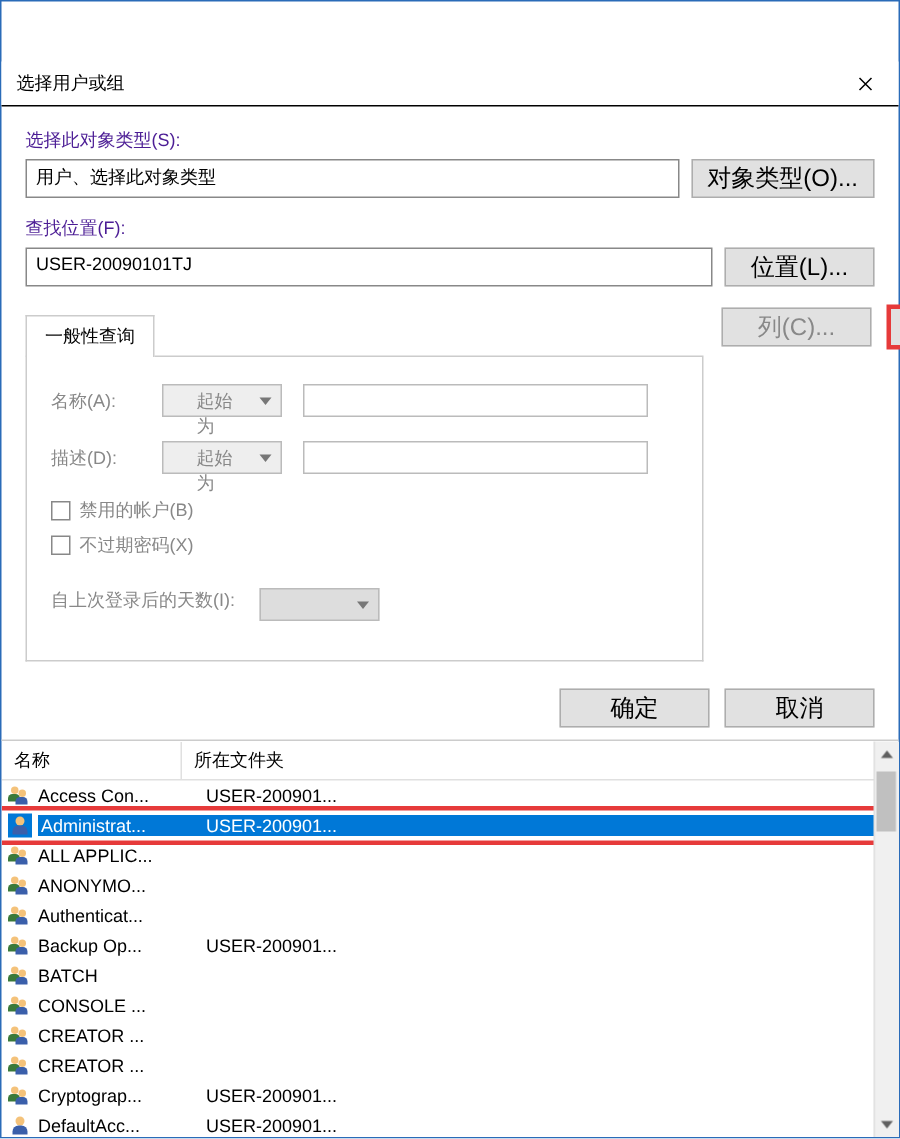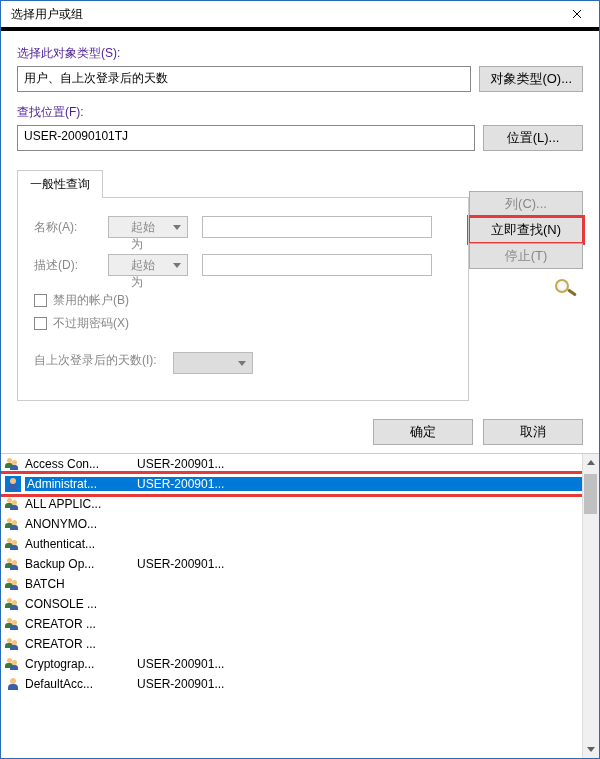--- a/index.html
+++ b/index.html
@@ -1,41 +1,41 @@
 <!DOCTYPE html>
 <html><head>
 <meta charset="utf-8">
 <style>
 * { box-sizing: border-box; font-family: "Microsoft YaHei", "Segoe UI", sans-serif; font-size: 12px; }
 body { margin: 0; background: #fff; width: 600px; height: 759px; overflow: hidden; }
 .window { border: 1px solid #2a6bb8; width: 600px; height: 759px; display: flex; flex-direction: column; background: #fff; }
-.titlebar { height: 30px; background: #fff; display: flex; align-items: center; justify-content: space-between; border-bottom: 4px solid #000000; }
+.titlebar { height: 30px; background: #fff; display: flex; align-items: center; justify-content: space-between; border-bottom: 1px solid #000000; margin-top: 40px; }
 .titlebar-title { padding-left: 10px; color: #000; }
 .titlebar-close { width: 45px; height: 30px; display: flex; align-items: center; justify-content: center; cursor: pointer; }
 .content { padding: 14px 16px 4px 16px; }
 .field-row { margin-bottom: 4px; }
 .field-label { margin-bottom: 4px; color: #4c1d95; }
 .field-pair { display: flex; gap: 8px; margin-bottom: 12px; }
 .textbox { flex: 1; height: 26px; border: 1px solid #888; padding: 3px 6px; background: #fff; }
-.btn { min-width: 100px; height: 26px; border: 1px solid #adadad; background: #e1e1e1; cursor: pointer; padding: 0 10px; font-size: 13px; }
+.btn { min-width: 100px; height: 26px; border: 1px solid #adadad; background: #e1e1e1; cursor: pointer; padding: 0 10px; font-size: 16px; }
 .tabstrip { display: flex; border-bottom: 1px solid #ccc; margin-top: 6px; }
 .tab { padding: 5px 12px; border: 1px solid #ccc; border-bottom: none; background: #fff; position: relative; top: 1px; }
 .tabpanel { border: 1px solid #ccc; border-top: none; padding: 18px 16px 26px 16px; position: relative; }
 .qrow { display: flex; align-items: center; margin-bottom: 16px; gap: 14px; }
 .qlabel { width: 60px; color: #888; }
 .combo { width: 80px; height: 22px; border: 1px solid #bbb; background: #eee; padding: 2px 22px; color: #888; position: relative; }
 .combo::after { content: ""; position: absolute; right: 6px; top: 8px; border-left: 4px solid transparent; border-right: 4px solid transparent; border-top: 5px solid #777; }
 .qinput { width: 230px; height: 22px; border: 1px solid #bbb; background: #fff; }
 .chk-row { display: flex; align-items: center; gap: 6px; margin-bottom: 6px; color: #888; }
 .chk { width: 13px; height: 13px; border: 1px solid #888; background: #fff; }
 .days-row { display: flex; align-items: flex-start; gap: 16px; margin-top: 20px; }
 .days-label { color: #888; }
 .upper-wrap { display: flex; }
 .upper-left { flex: 1; }
-.upper-right { width: 114px; display: flex; flex-direction: column; padding-top: 2px; }
+.upper-right { width: 114px; display: flex; flex-direction: row; gap: 12px; padding-top: 2px; }
 .btn-disabled { color: #888; }
 .btn-highlight { outline: 3px solid #e63a3a; outline-offset: -1px; }
 .magnifier { align-self: flex-end; margin-top: 8px; width: 32px; height: 24px; position: relative; }
 .mag-circle { width: 14px; height: 14px; border: 2px solid #caa84a; border-radius: 50%; position: absolute; left: 4px; top: 2px; background: radial-gradient(#fff,#def); }
 .mag-handle { width: 10px; height: 3px; background: #8a6a2a; position: absolute; left: 16px; top: 14px; transform: rotate(35deg); border-radius: 2px; }
 .footer-btns { display: flex; justify-content: flex-end; gap: 10px; padding: 14px 16px 8px 16px; }
 .results-label { padding: 0 16px 4px 16px; }
 .results { border-top: 1px solid #ccc; flex: 1; overflow: auto; position: relative; }
 .results-header { display: flex; background: #fff; border-bottom: 1px solid #e0e0e0; position: sticky; top: 0; }
 .rh-cell { padding: 4px 8px; border-right: 1px solid #e0e0e0; }
@@ -71,21 +71,21 @@
       <svg width="10" height="10" viewBox="0 0 10 10">
           <path d="M1 1 L9 9 M9 1 L1 9" stroke="#000" stroke-width="1"></path>
         </svg>
     </div>
   </div>
 
   <div class="content">
     <div class="field-row">
       <div class="field-label">选择此对象类型(S):</div>
       <div class="field-pair">
-        <div class="textbox">用户、自上次登录后的天数</div>
+        <div class="textbox">用户、选择此对象类型</div>
         <button class="btn">对象类型(O)...</button>
       </div>
     </div>
     <div class="field-row">
       <div class="field-label">查找位置(F):</div>
       <div class="field-pair">
         <div class="textbox">USER-20090101TJ</div>
         <button class="btn">位置(L)...</button>
       </div>
     </div>
@@ -133,20 +133,24 @@
     </div>
   </div>
 
   <div class="footer-btns">
     <button class="btn">确定</button>
     <button class="btn">取消</button>
   </div>
 
 
   <div class="results">
+    <div class="results-header">
+      <div class="rh-cell rh-name">名称</div>
+      <div class="rh-cell rh-folder">所在文件夹</div>
+    </div>
     <div id="rows-container">
         <div class="row">
           <span class="row-icon">
             <div class="icon-base">
               <div class="head1"></div>
               <div class="body1"></div>
               <div class="head2"></div>
               <div class="body2"></div>
             </div>
           </span>

